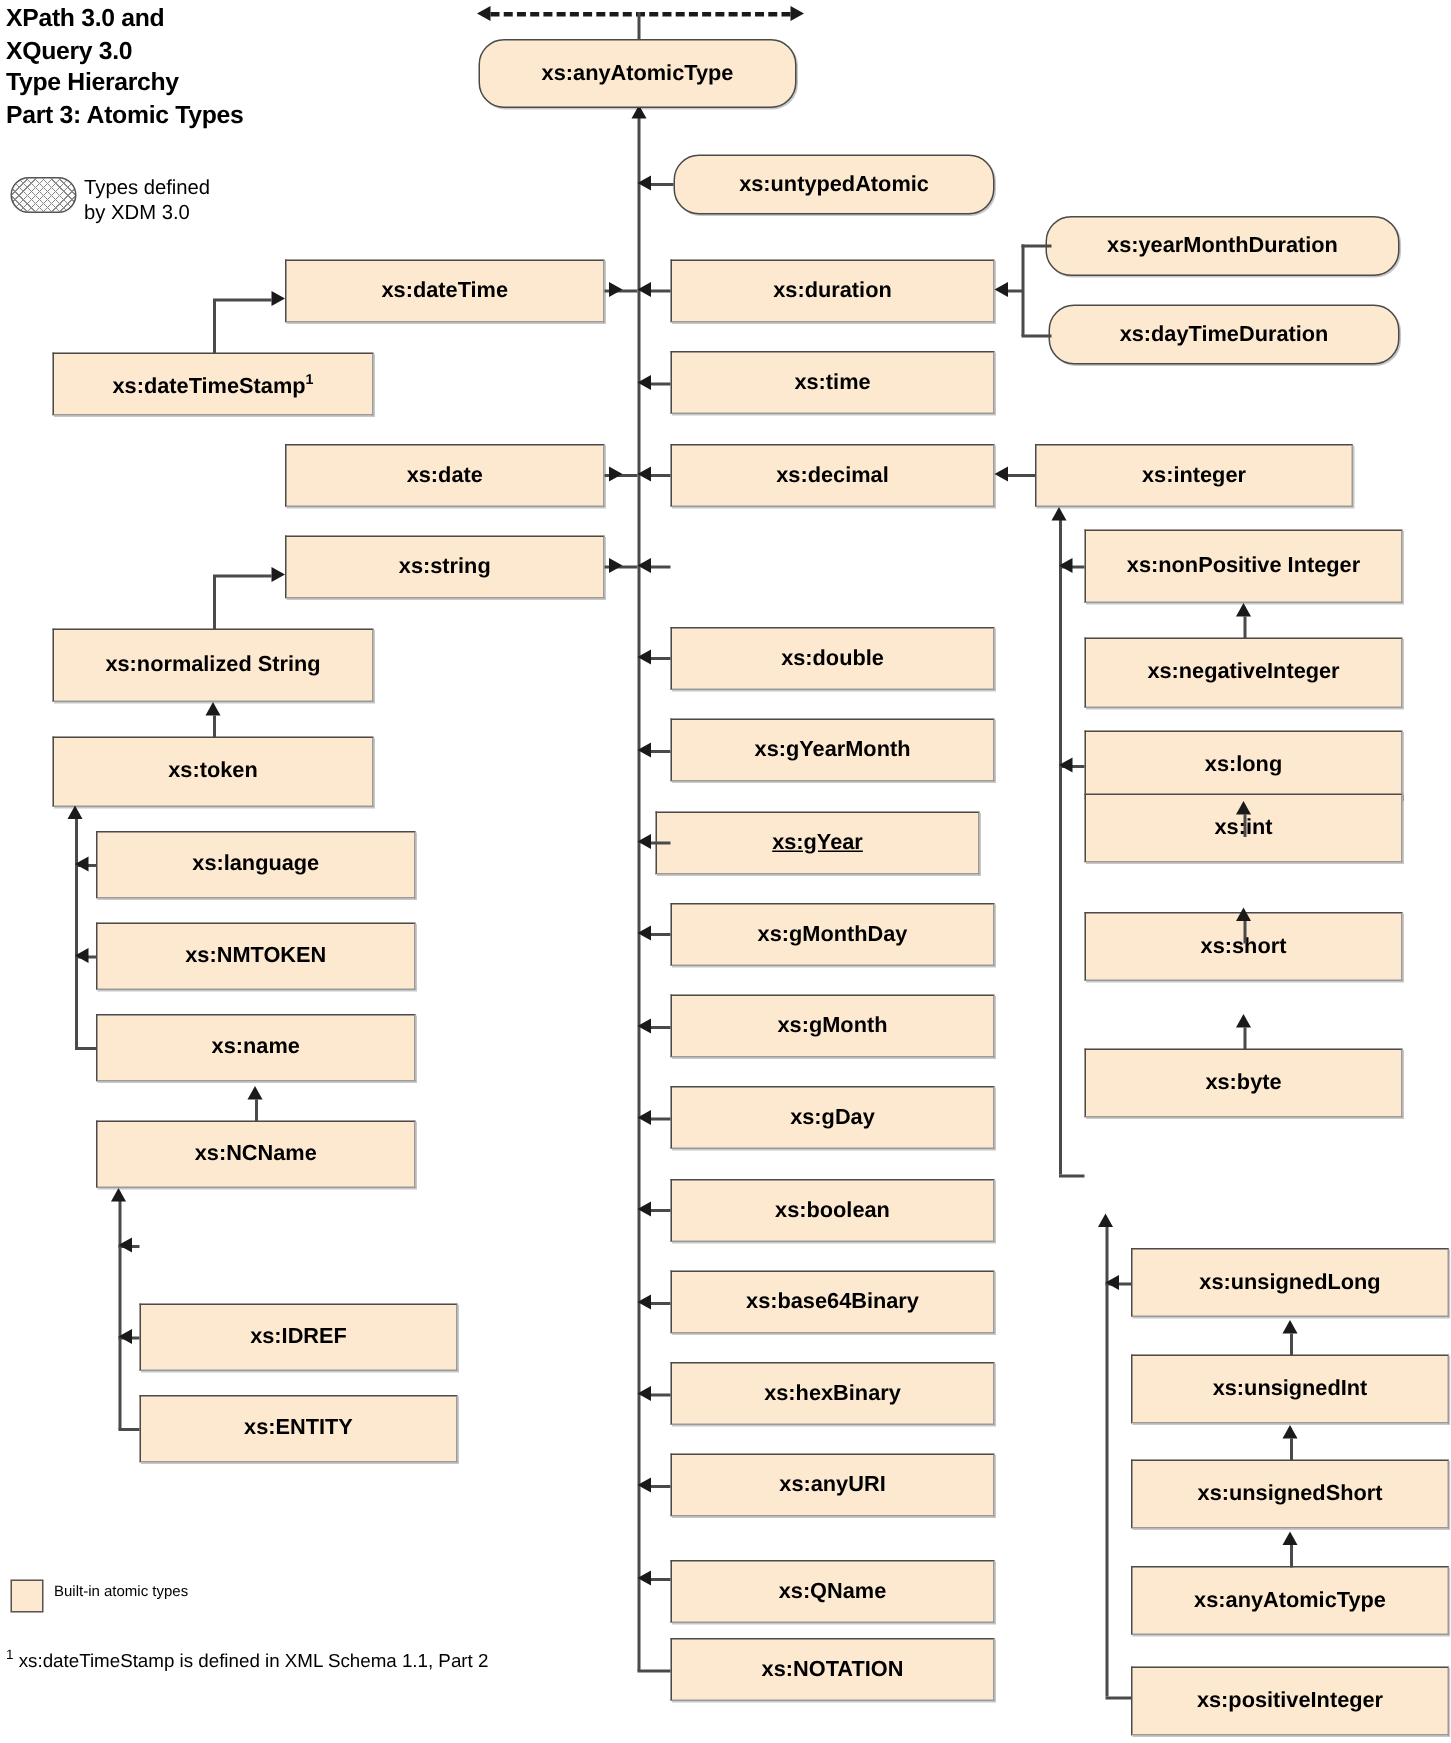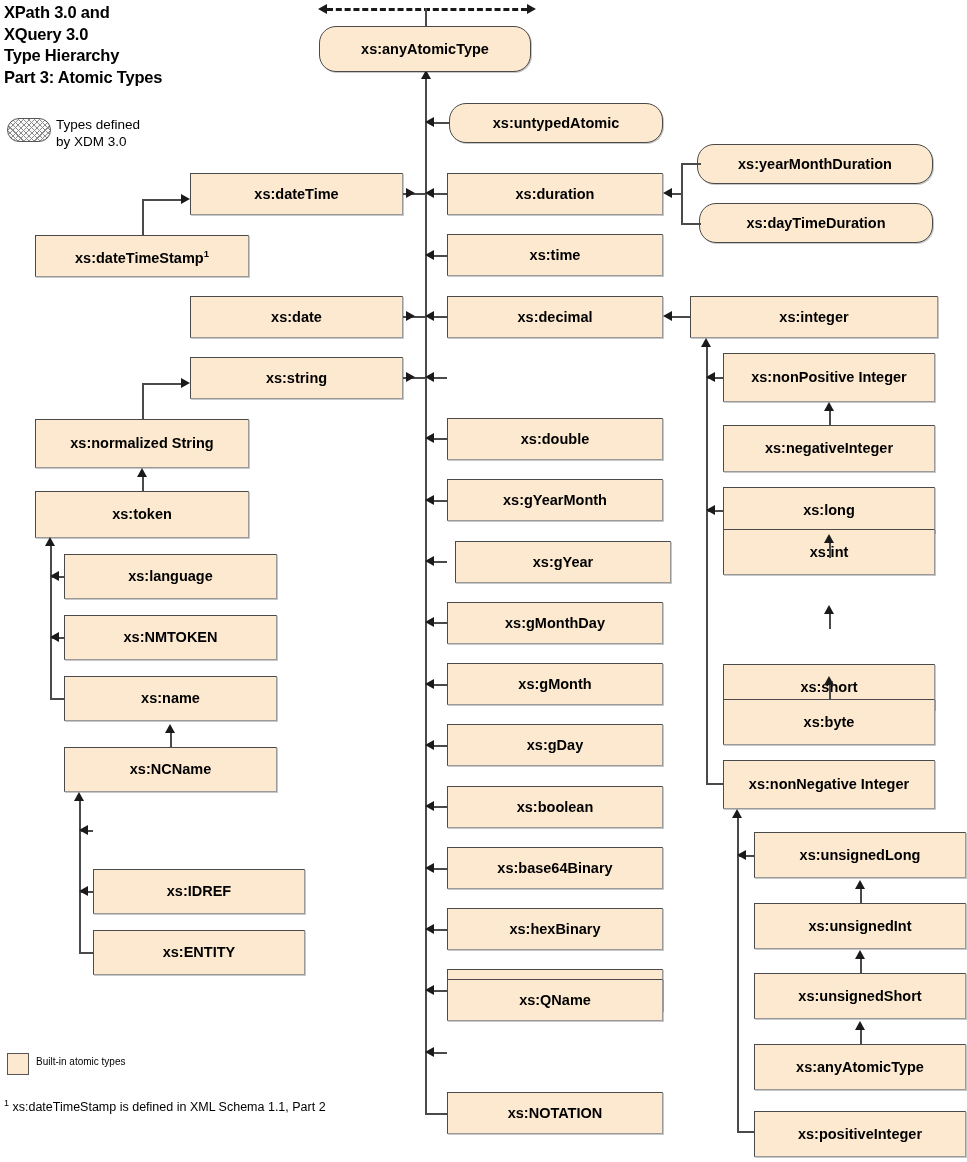--- a/index.html
+++ b/index.html
@@ -157,21 +157,21 @@
 
 
   <div class="node" style="left:447px;top:418px;width:216px;height:42px;">
     <span class="lbl">xs:double</span>
     </div>
 
   <div class="node" style="left:447px;top:479px;width:216px;height:42px;">
     <span class="lbl">xs:gYearMonth</span>
     </div>
 
-  <div class="node" style="left:455px;top:541px;width:216px;height:42px;">
+  <div class="node" style="left:437px;top:541px;width:216px;height:42px;text-decoration:underline;">
     <span class="lbl">xs:gYear</span>
     </div>
 
   <div class="node" style="left:447px;top:602px;width:216px;height:42px;">
     <span class="lbl">xs:gMonthDay</span>
     </div>
 
   <div class="node" style="left:447px;top:663px;width:216px;height:42px;">
     <span class="lbl">xs:gMonth</span>
     </div>
@@ -189,59 +189,56 @@
     </div>
 
   <div class="node" style="left:447px;top:908px;width:216px;height:42px;">
     <span class="lbl">xs:hexBinary</span>
     </div>
 
   <div class="node" style="left:447px;top:969px;width:216px;height:42px;">
     <span class="lbl">xs:anyURI</span>
     </div>
 
-  <div class="node" style="left:447px;top:979px;width:216px;height:42px;">
+  <div class="node" style="left:447px;top:1040px;width:216px;height:42px;">
     <span class="lbl">xs:QName</span>
     </div>
 
   <div class="node" style="left:447px;top:1092px;width:216px;height:42px;">
     <span class="lbl">xs:NOTATION</span>
     </div>
 
-  <div class="node" style="left:690px;top:296px;width:248px;height:42px;">
+  <div class="node" style="left:690px;top:296px;width:212px;height:42px;">
     <span class="lbl">xs:integer</span>
     </div>
 
   <div class="node" style="left:723px;top:353px;width:212px;height:49px;">
     <span class="lbl">xs:nonPositive Integer</span>
     </div>
 
   <div class="node" style="left:723px;top:425px;width:212px;height:47px;">
     <span class="lbl">xs:negativeInteger</span>
     </div>
 
   <div class="node" style="left:723px;top:487px;width:212px;height:46px;">
     <span class="lbl">xs:long</span>
     </div>
 
   <div class="node" style="left:723px;top:529px;width:212px;height:46px;">
     <span class="lbl">xs:int</span>
     </div>
 
-  <div class="node" style="left:723px;top:664px;width:212px;height:46px;">
+  <div class="node" style="left:723px;top:608px;width:212px;height:46px;">
     <span class="lbl">xs:short</span>
     </div>
 
   <div class="node" style="left:723px;top:699px;width:212px;height:46px;">
     <span class="lbl">xs:byte</span>
     </div>
 
-  <div class="node" style="left:723px;top:760px;width:212px;height:49px;">
-    <span class="lbl">xs:nonNegative Integer</span>
-    </div>
 
   <div class="node" style="left:754px;top:832px;width:212px;height:46px;">
     <span class="lbl">xs:unsignedLong</span>
     </div>
 
   <div class="node" style="left:754px;top:903px;width:212px;height:46px;">
     <span class="lbl">xs:unsignedInt</span>
     </div>
 
   <div class="node" style="left:754px;top:973px;width:212px;height:46px;">

